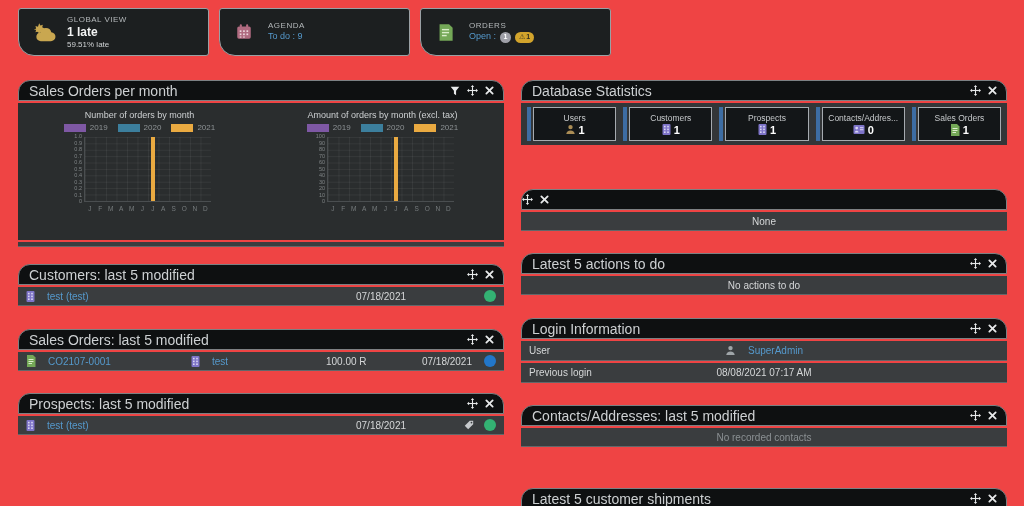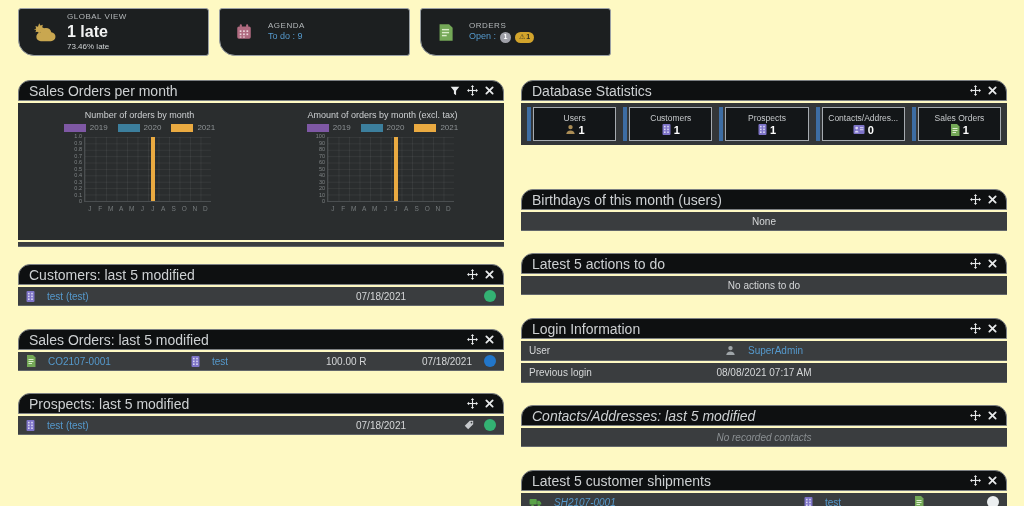--- a/index.html
+++ b/index.html
@@ -1,25 +1,25 @@
 <!DOCTYPE html>
 <html><head>
 <meta charset="utf-8">
 <style>
   html,body{margin:0;padding:0;background:#131516;}
-  #screen{position:relative;width:1024px;height:506px;background:#fef9c3;overflow:hidden;
+  #screen{position:relative;width:1024px;height:506px;background:#ef4444;overflow:hidden;
           font-family:"Liberation Sans","DejaVu Sans",sans-serif;color:#d5d7d8;}
   
   .top-cards{position:absolute;top:8px;left:18px;display:flex;gap:10px;}
   .card{width:189px;height:46px;border:1px solid #9aa0a4;border-radius:3px 3px 3px 16px;
         background:#1c1f20;display:flex;align-items:center;cursor:pointer;}
   .card-icon{width:48px;display:flex;justify-content:center;align-items:center;}
   .card-body{display:flex;flex-direction:column;line-height:1.25;}
   .card-title{font-size:8px;color:#b4b8ba;letter-spacing:.5px;}
-  .card-value{font-size:16px;font-weight:bold;color:#f2f3f3;}
+  .card-value{font-size:12px;font-weight:bold;color:#f2f3f3;}
   .card-sub{font-size:8px;color:#cfd2d4;}
   .card-link{font-size:9px;color:#5599cc;display:flex;align-items:center;gap:4px;}
   .badge-gray{display:inline-flex;justify-content:center;align-items:center;width:11px;height:11px;
         border-radius:50%;background:#9fa0a8;color:#fff;font-size:7px;font-weight:bold;}
   .badge-yellow{display:inline-flex;align-items:center;gap:1px;height:11px;border-radius:6px;
         background:#d2a42c;color:#33301f;font-size:7px;font-weight:bold;padding:0 4px;}
   
   .col{position:absolute;top:80px;width:486px;}
   .col-left{left:18px;} .col-right{left:521px;}
   
@@ -80,21 +80,21 @@
             <g fill="#c9a750">
               <path d="M6 1.2l.8 1.5 1.6-.4-.4 1.6 1.5.8-1.5.8.4 1.6-1.6-.4-.8 1.5-.8-1.5-1.6.4.4-1.6L2.5 5.5 4 4.7l-.4-1.6 1.6.4z"></path>
               <circle cx="6" cy="5.5" r="1.7"></circle>
               <path d="M7.2 13a2.9 2.9 0 01-.3-5.8 3.6 3.6 0 017-.1 2.4 2.4 0 01-.4 5.9z"></path>
             </g>
           </svg>
         </span>
       <div class="card-body">
         <span class="card-title">GLOBAL VIEW</span>
         <span class="card-value">1 late</span>
-        <span class="card-sub">73.46% late</span>
+        <span class="card-sub">59.51% late</span>
       </div>
     </div>
     <div class="card">
       <span class="card-icon i">
           <svg width="18" height="18" viewBox="0 0 16 16">
             <g fill="#b06b80">
               <rect x="2" y="3" width="12" height="11" rx="1.5"></rect>
               <rect x="4.3" y="1.2" width="1.8" height="3.2" rx=".8"></rect>
               <rect x="9.9" y="1.2" width="1.8" height="3.2" rx=".8"></rect>
             </g>
@@ -548,21 +548,20 @@
                 </span>
                 <span>1</span>
               </span>
           </div>
         </div>
       </div>
     </div>
 
     <div style="margin-bottom:22px;">
       <div class="panel-header">
-        <span class="panel-title">Birthdays of this month (users)</span>
         <span class="panel-icons">
           <span class="i">
               <svg width="11" height="11" viewBox="0 0 16 16">
                 <g fill="#e8eaeb">
                   <rect x="7.2" y="3" width="1.6" height="10"></rect>
                   <rect x="3" y="7.2" width="10" height="1.6"></rect>
                   <path d="M8 0l2.4 3H5.6zM8 16l2.4-3H5.6zM0 8l3-2.4v4.8zM16 8l-3-2.4v4.8z"></path>
                 </g>
               </svg>
             </span>
@@ -645,21 +644,21 @@
             </span>
           <span>SuperAdmin</span>
         </span>
       </div>
       <div class="row kv-row">
         <span>Previous login</span>
         <span class="kv-value">08/08/2021 07:17 AM</span>
       </div>
     </div>
 
-    <div style="margin-bottom:23px;font-style:italic;">
+    <div style="margin-bottom:41px;">
       <div class="panel-header">
         <span class="panel-title">Contacts/Addresses: last 5 modified</span>
         <span class="panel-icons">
           <span class="i">
               <svg width="11" height="11" viewBox="0 0 16 16">
                 <g fill="#e8eaeb">
                   <rect x="7.2" y="3" width="1.6" height="10"></rect>
                   <rect x="3" y="7.2" width="10" height="1.6"></rect>
                   <path d="M8 0l2.4 3H5.6zM8 16l2.4-3H5.6zM0 8l3-2.4v4.8zM16 8l-3-2.4v4.8z"></path>
                 </g>

